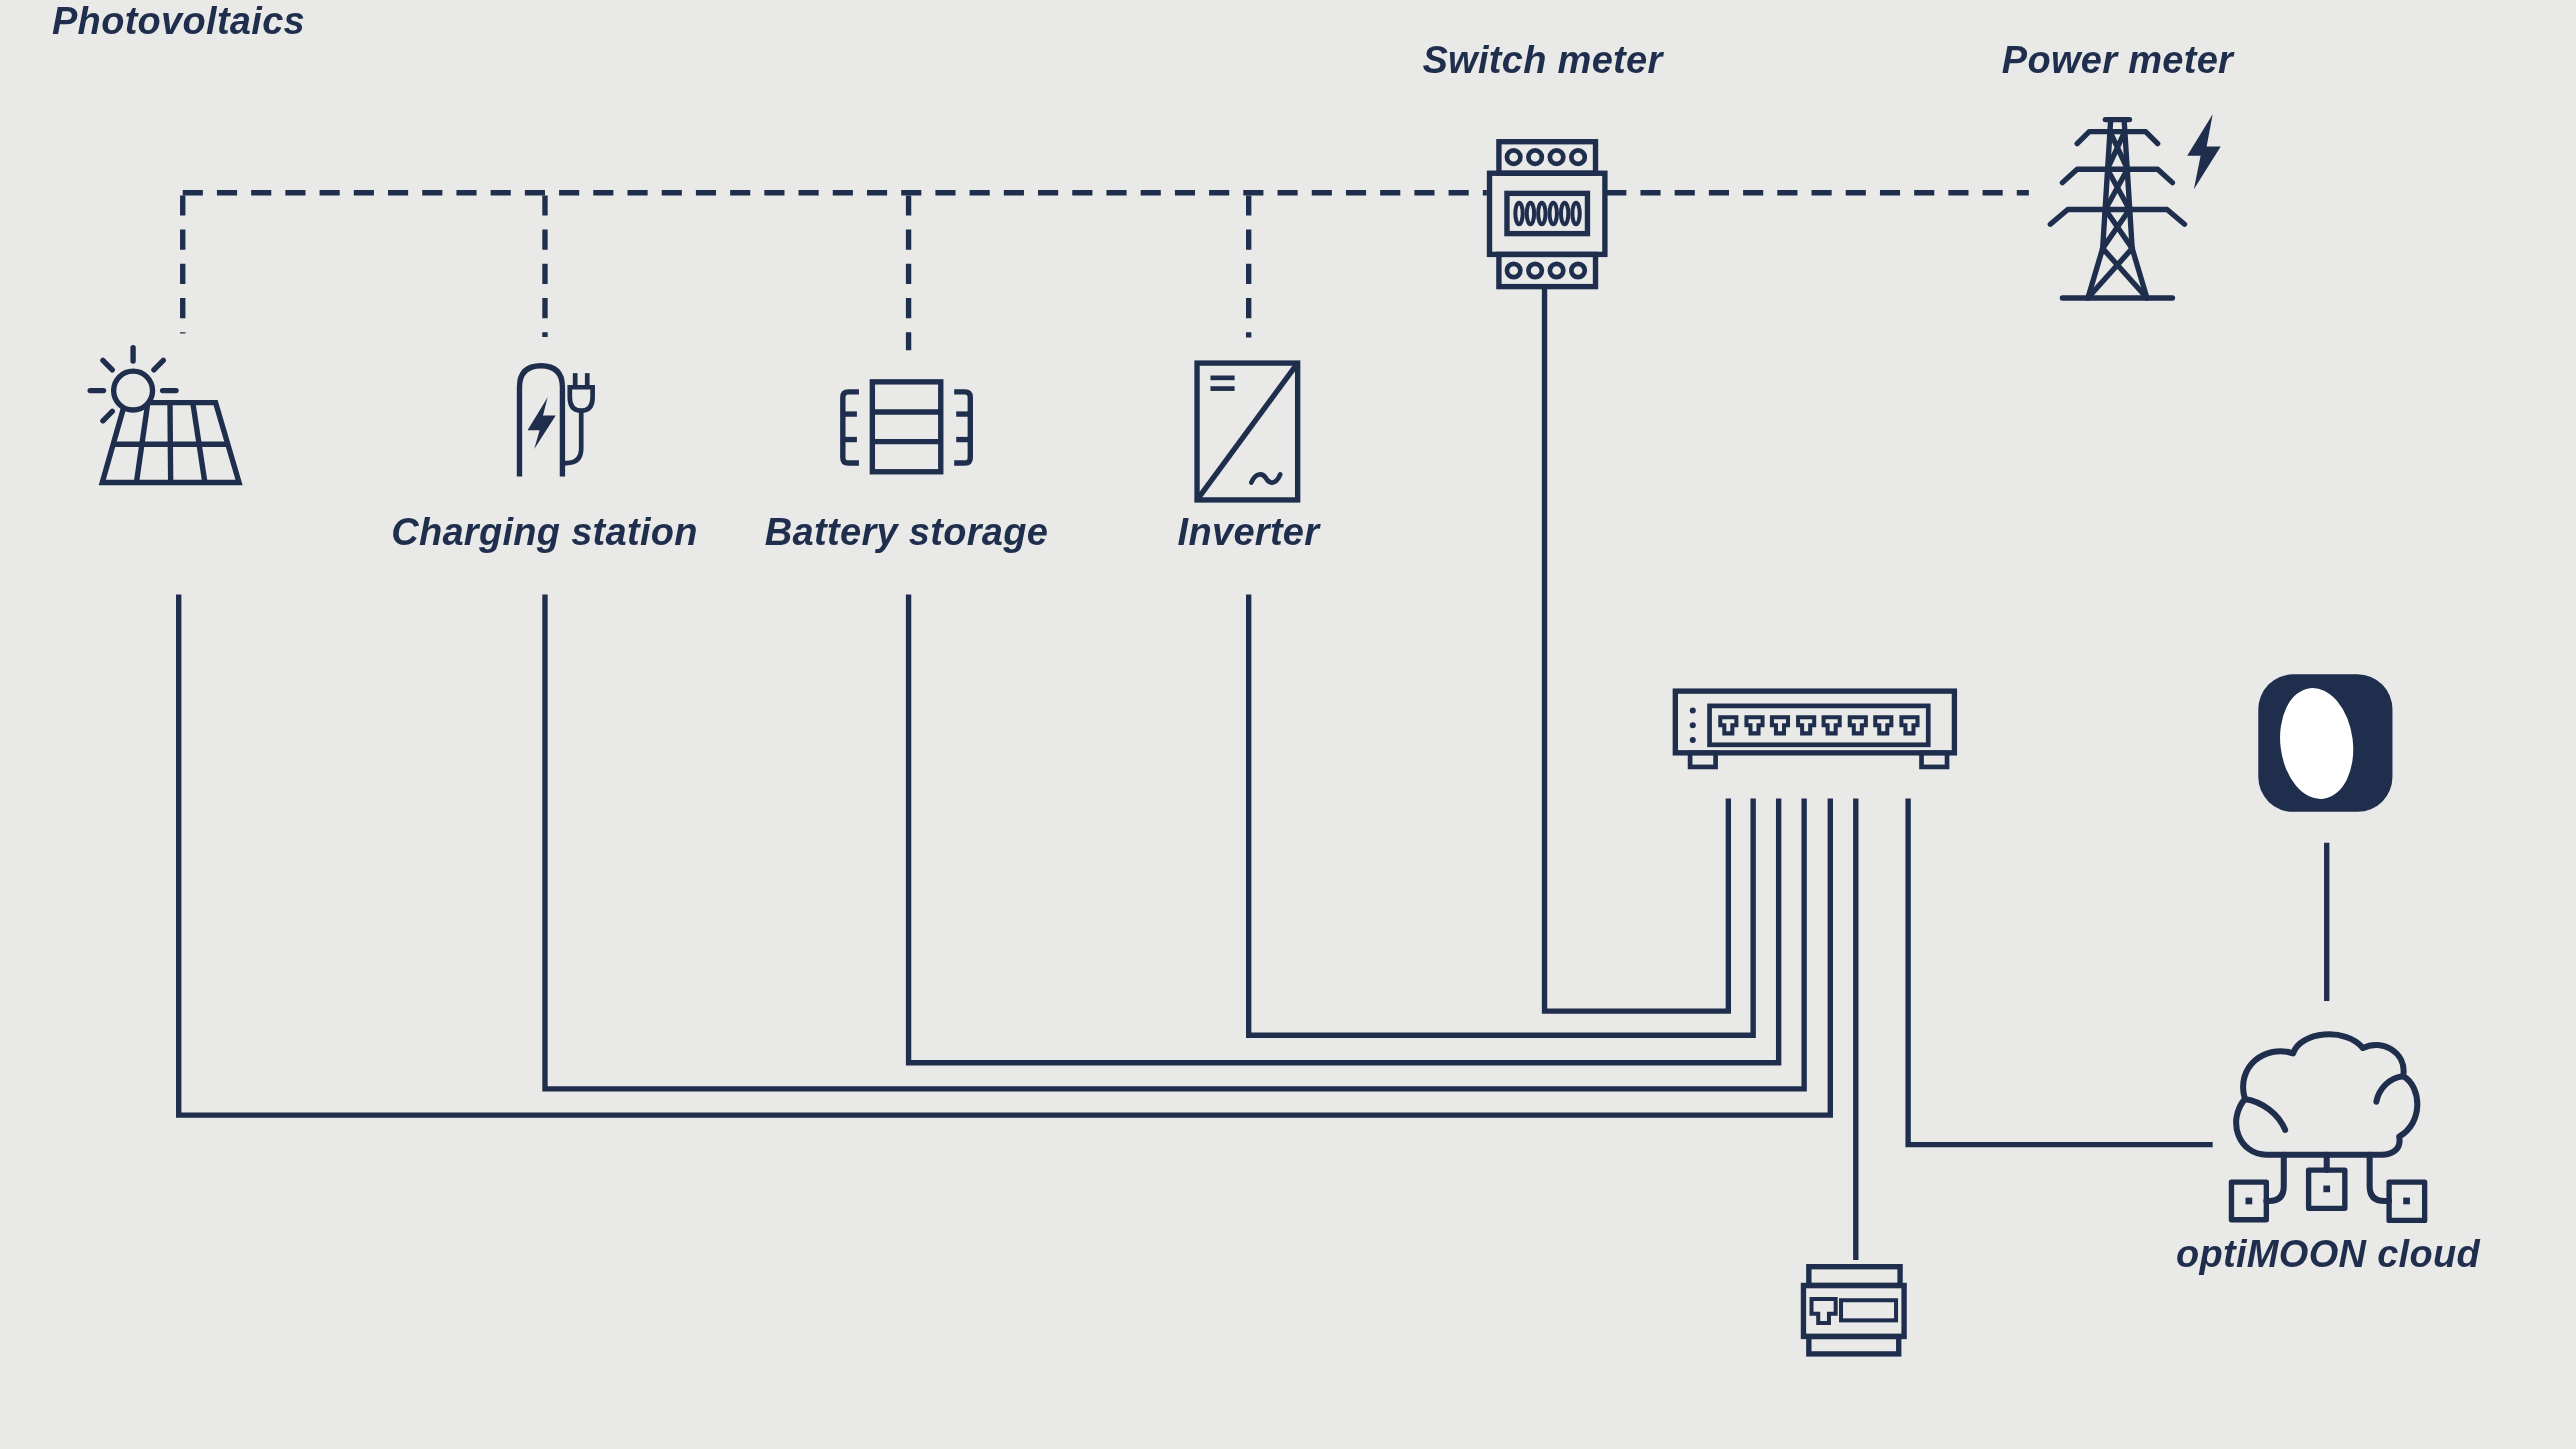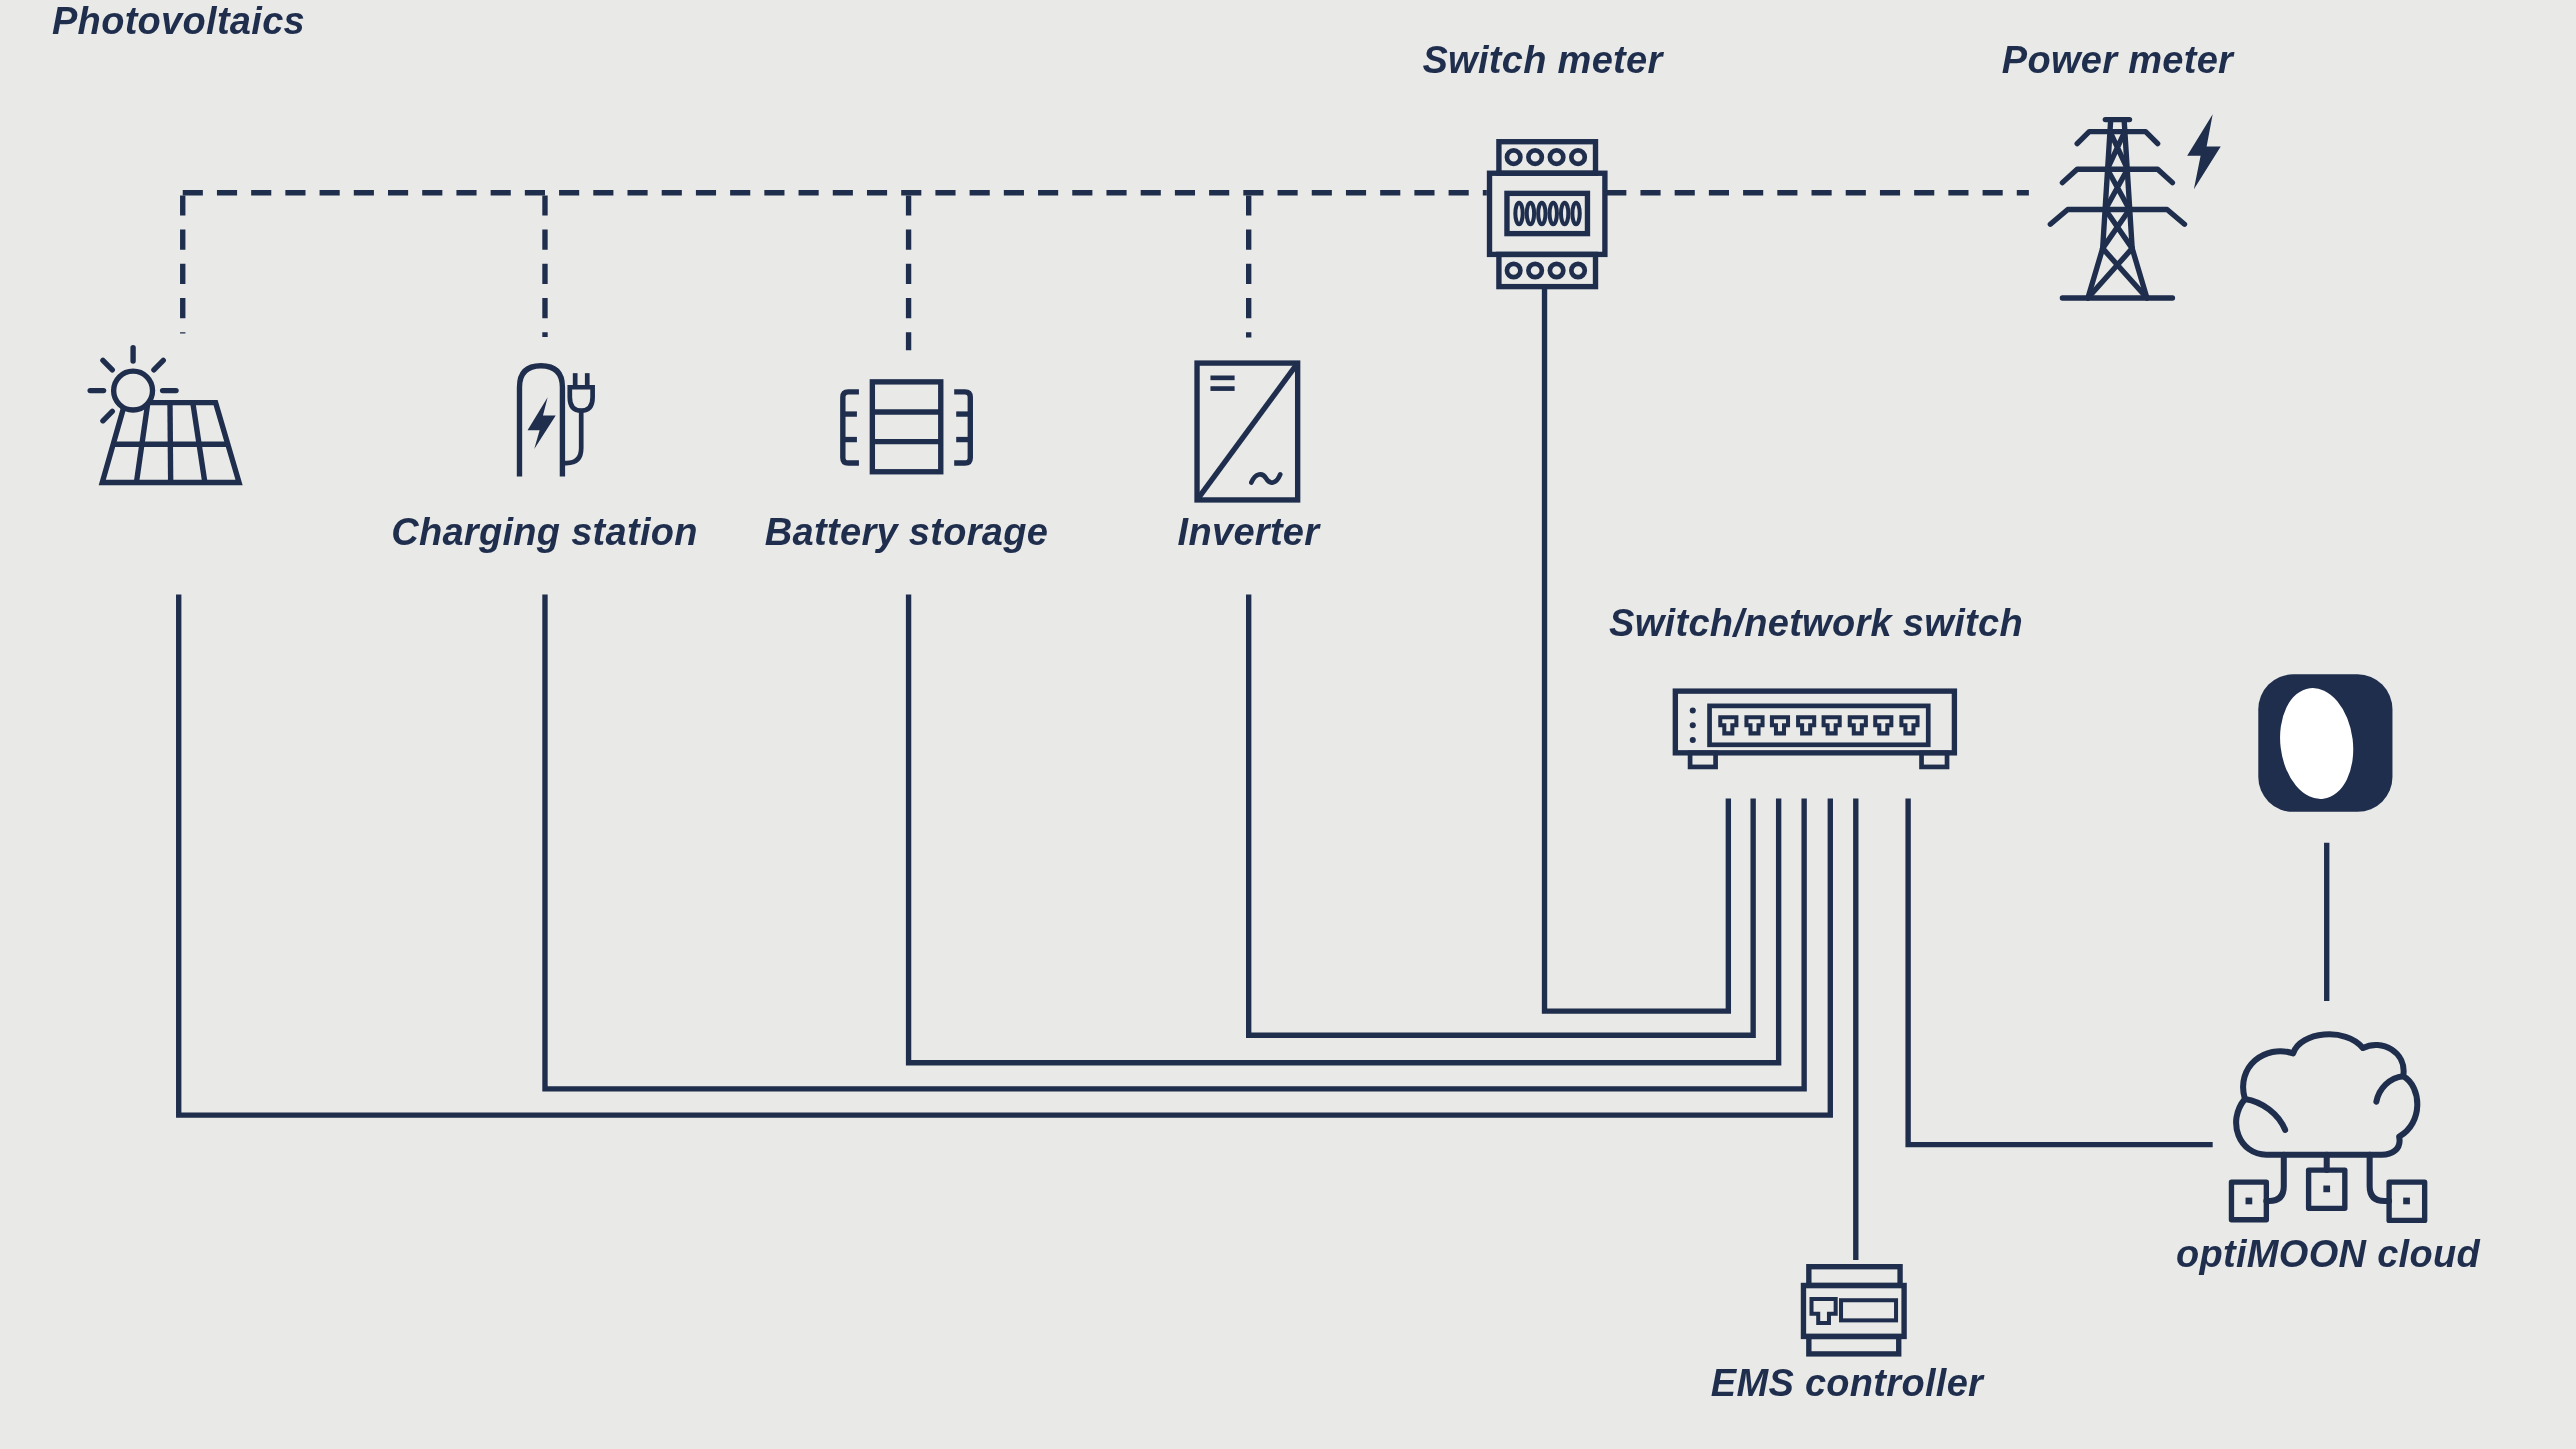--- a/index.html
+++ b/index.html
@@ -203,20 +203,18 @@
   <div class="label" style="left:366px;top:511px;width:335px">Charging station</div>
 
   <div class="label" style="left:728px;top:511px;width:335px">Battery storage</div>
 
   <div class="label" style="left:1070px;top:511px;width:335px">Inverter</div>
 
   <div class="label" style="left:1364px;top:39px;width:335px">Switch meter</div>
 
   <div class="label" style="left:1939px;top:39px;width:335px">Power meter</div>
 
-  <div class="label" style="left:1570px;top:602px;width:470px">Switch/network switch</div>
 
 
   <div class="label" style="left:2082px;top:1233px;width:470px">optiMOON cloud</div>
 
-  <div class="label" style="left:1601px;top:1362px;width:470px">EMS controller</div>
 </div>
 
 
 </body></html>

